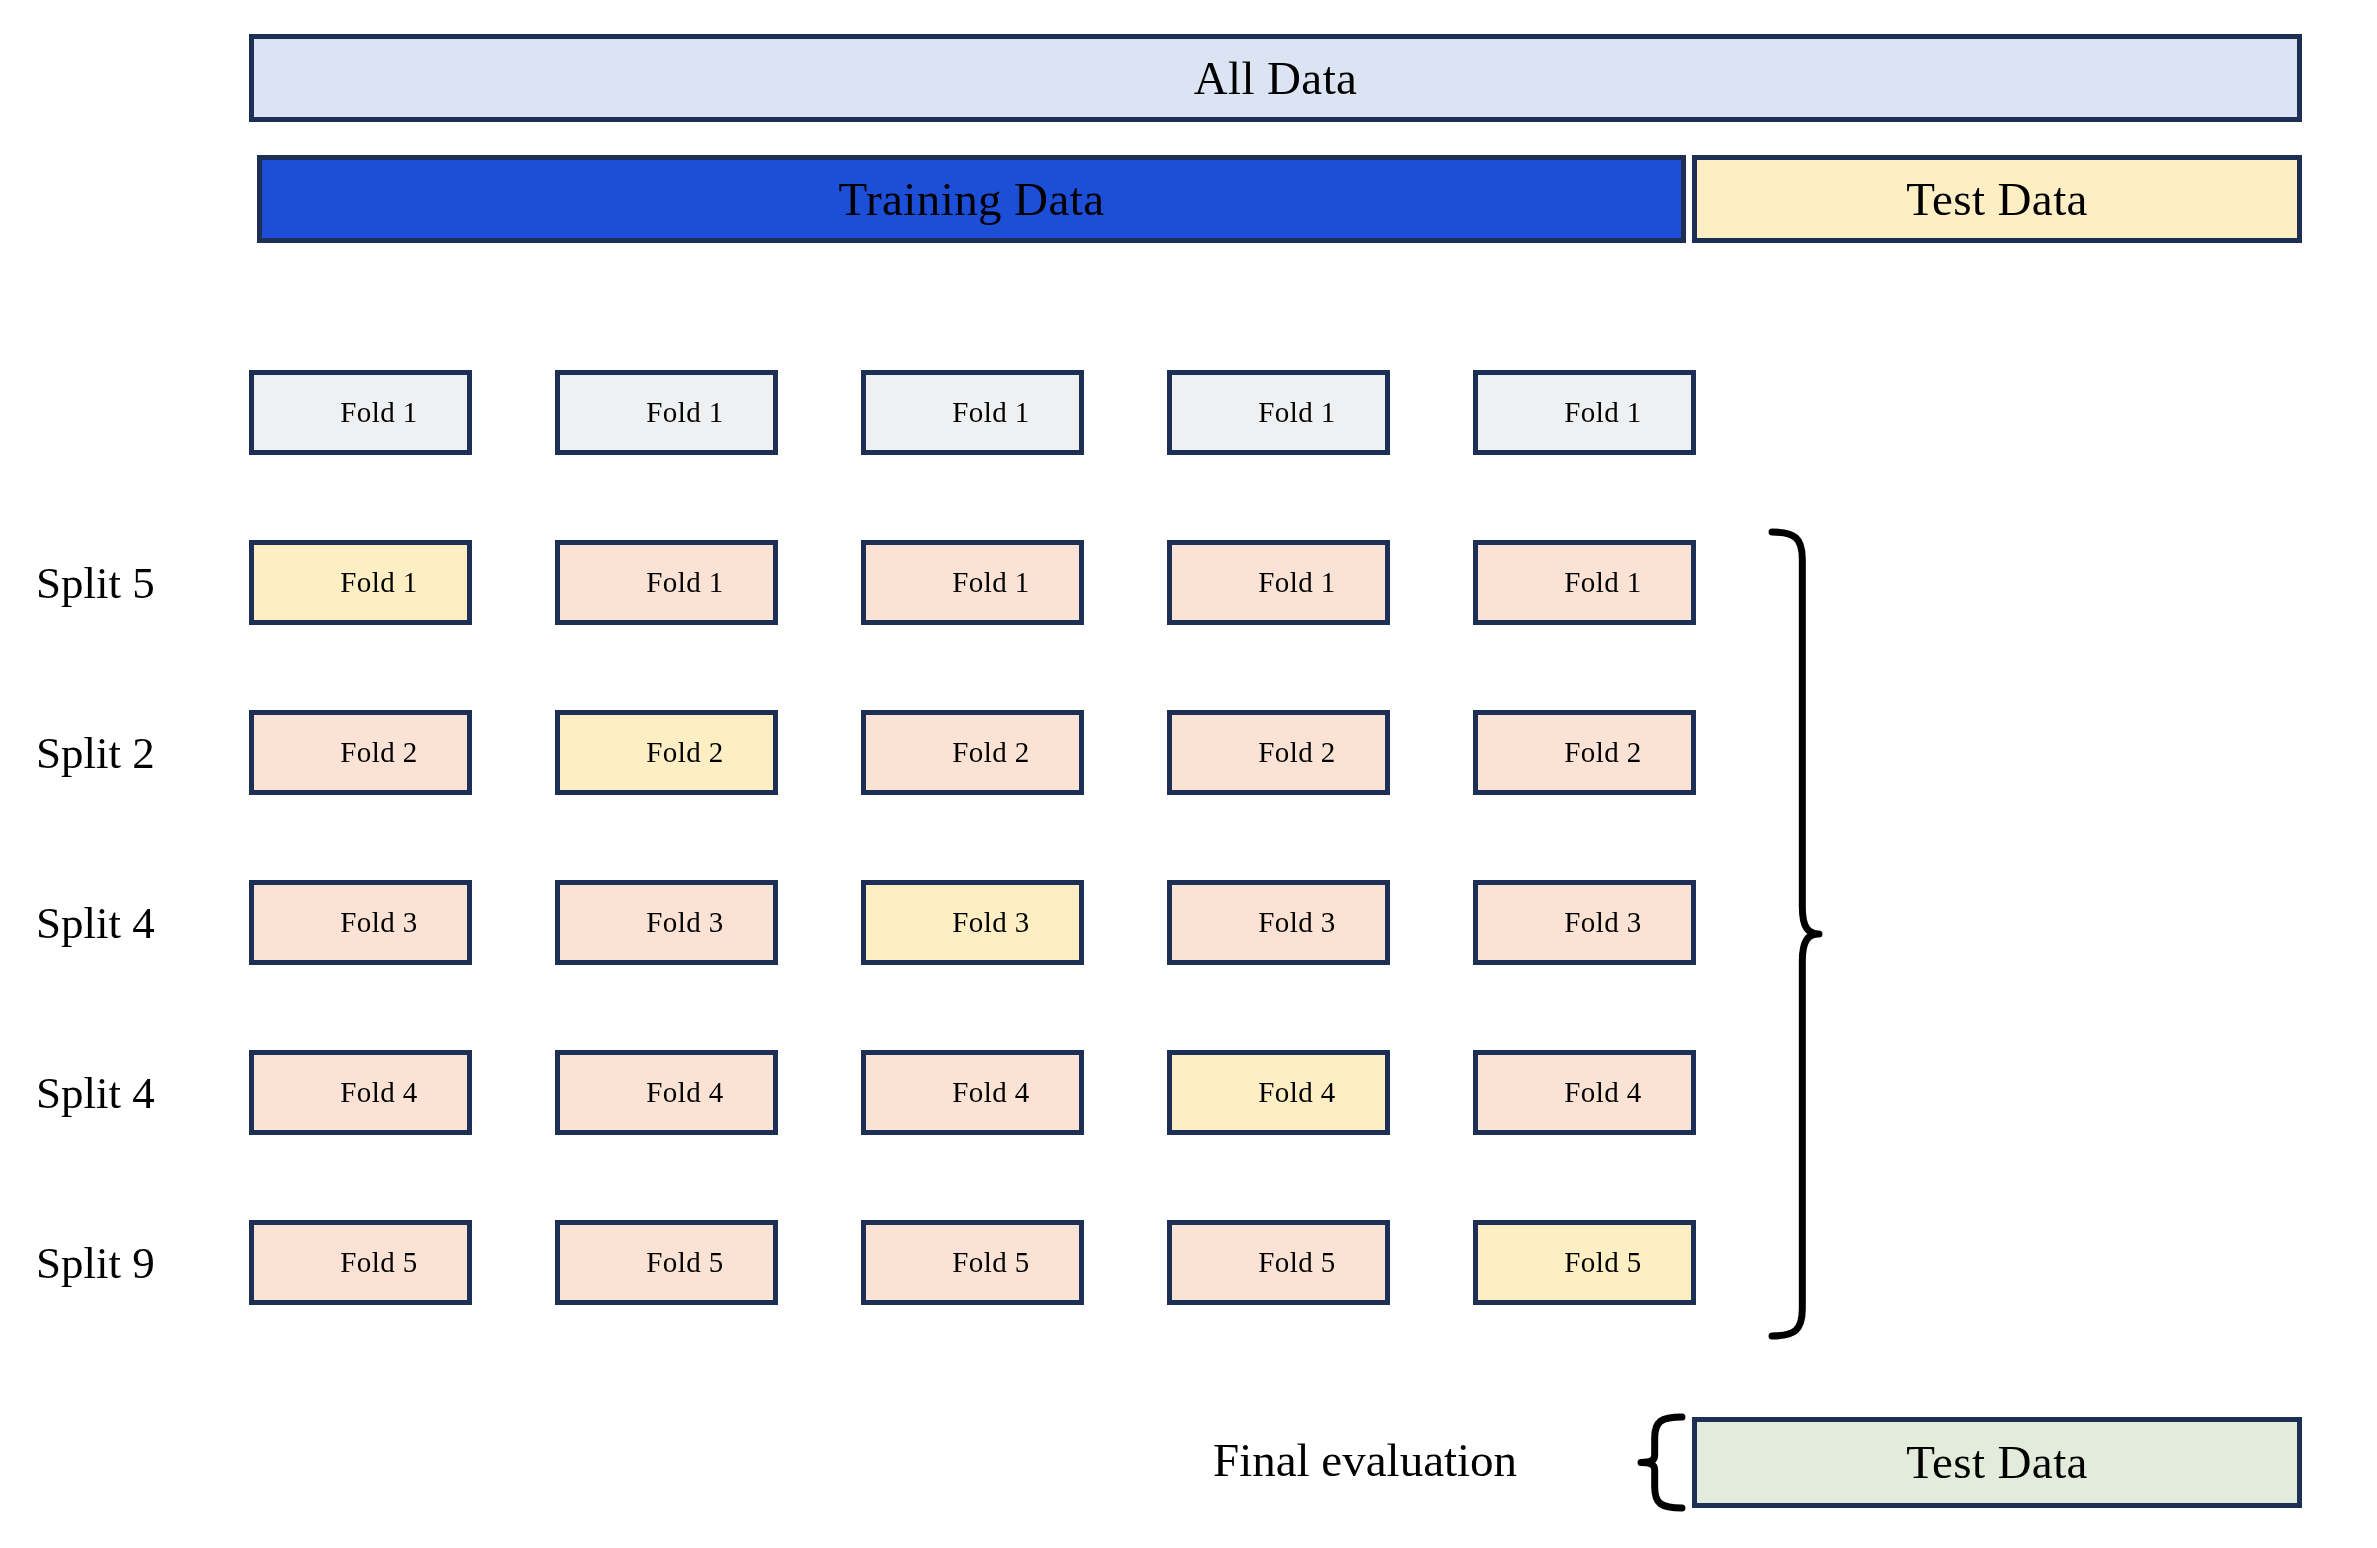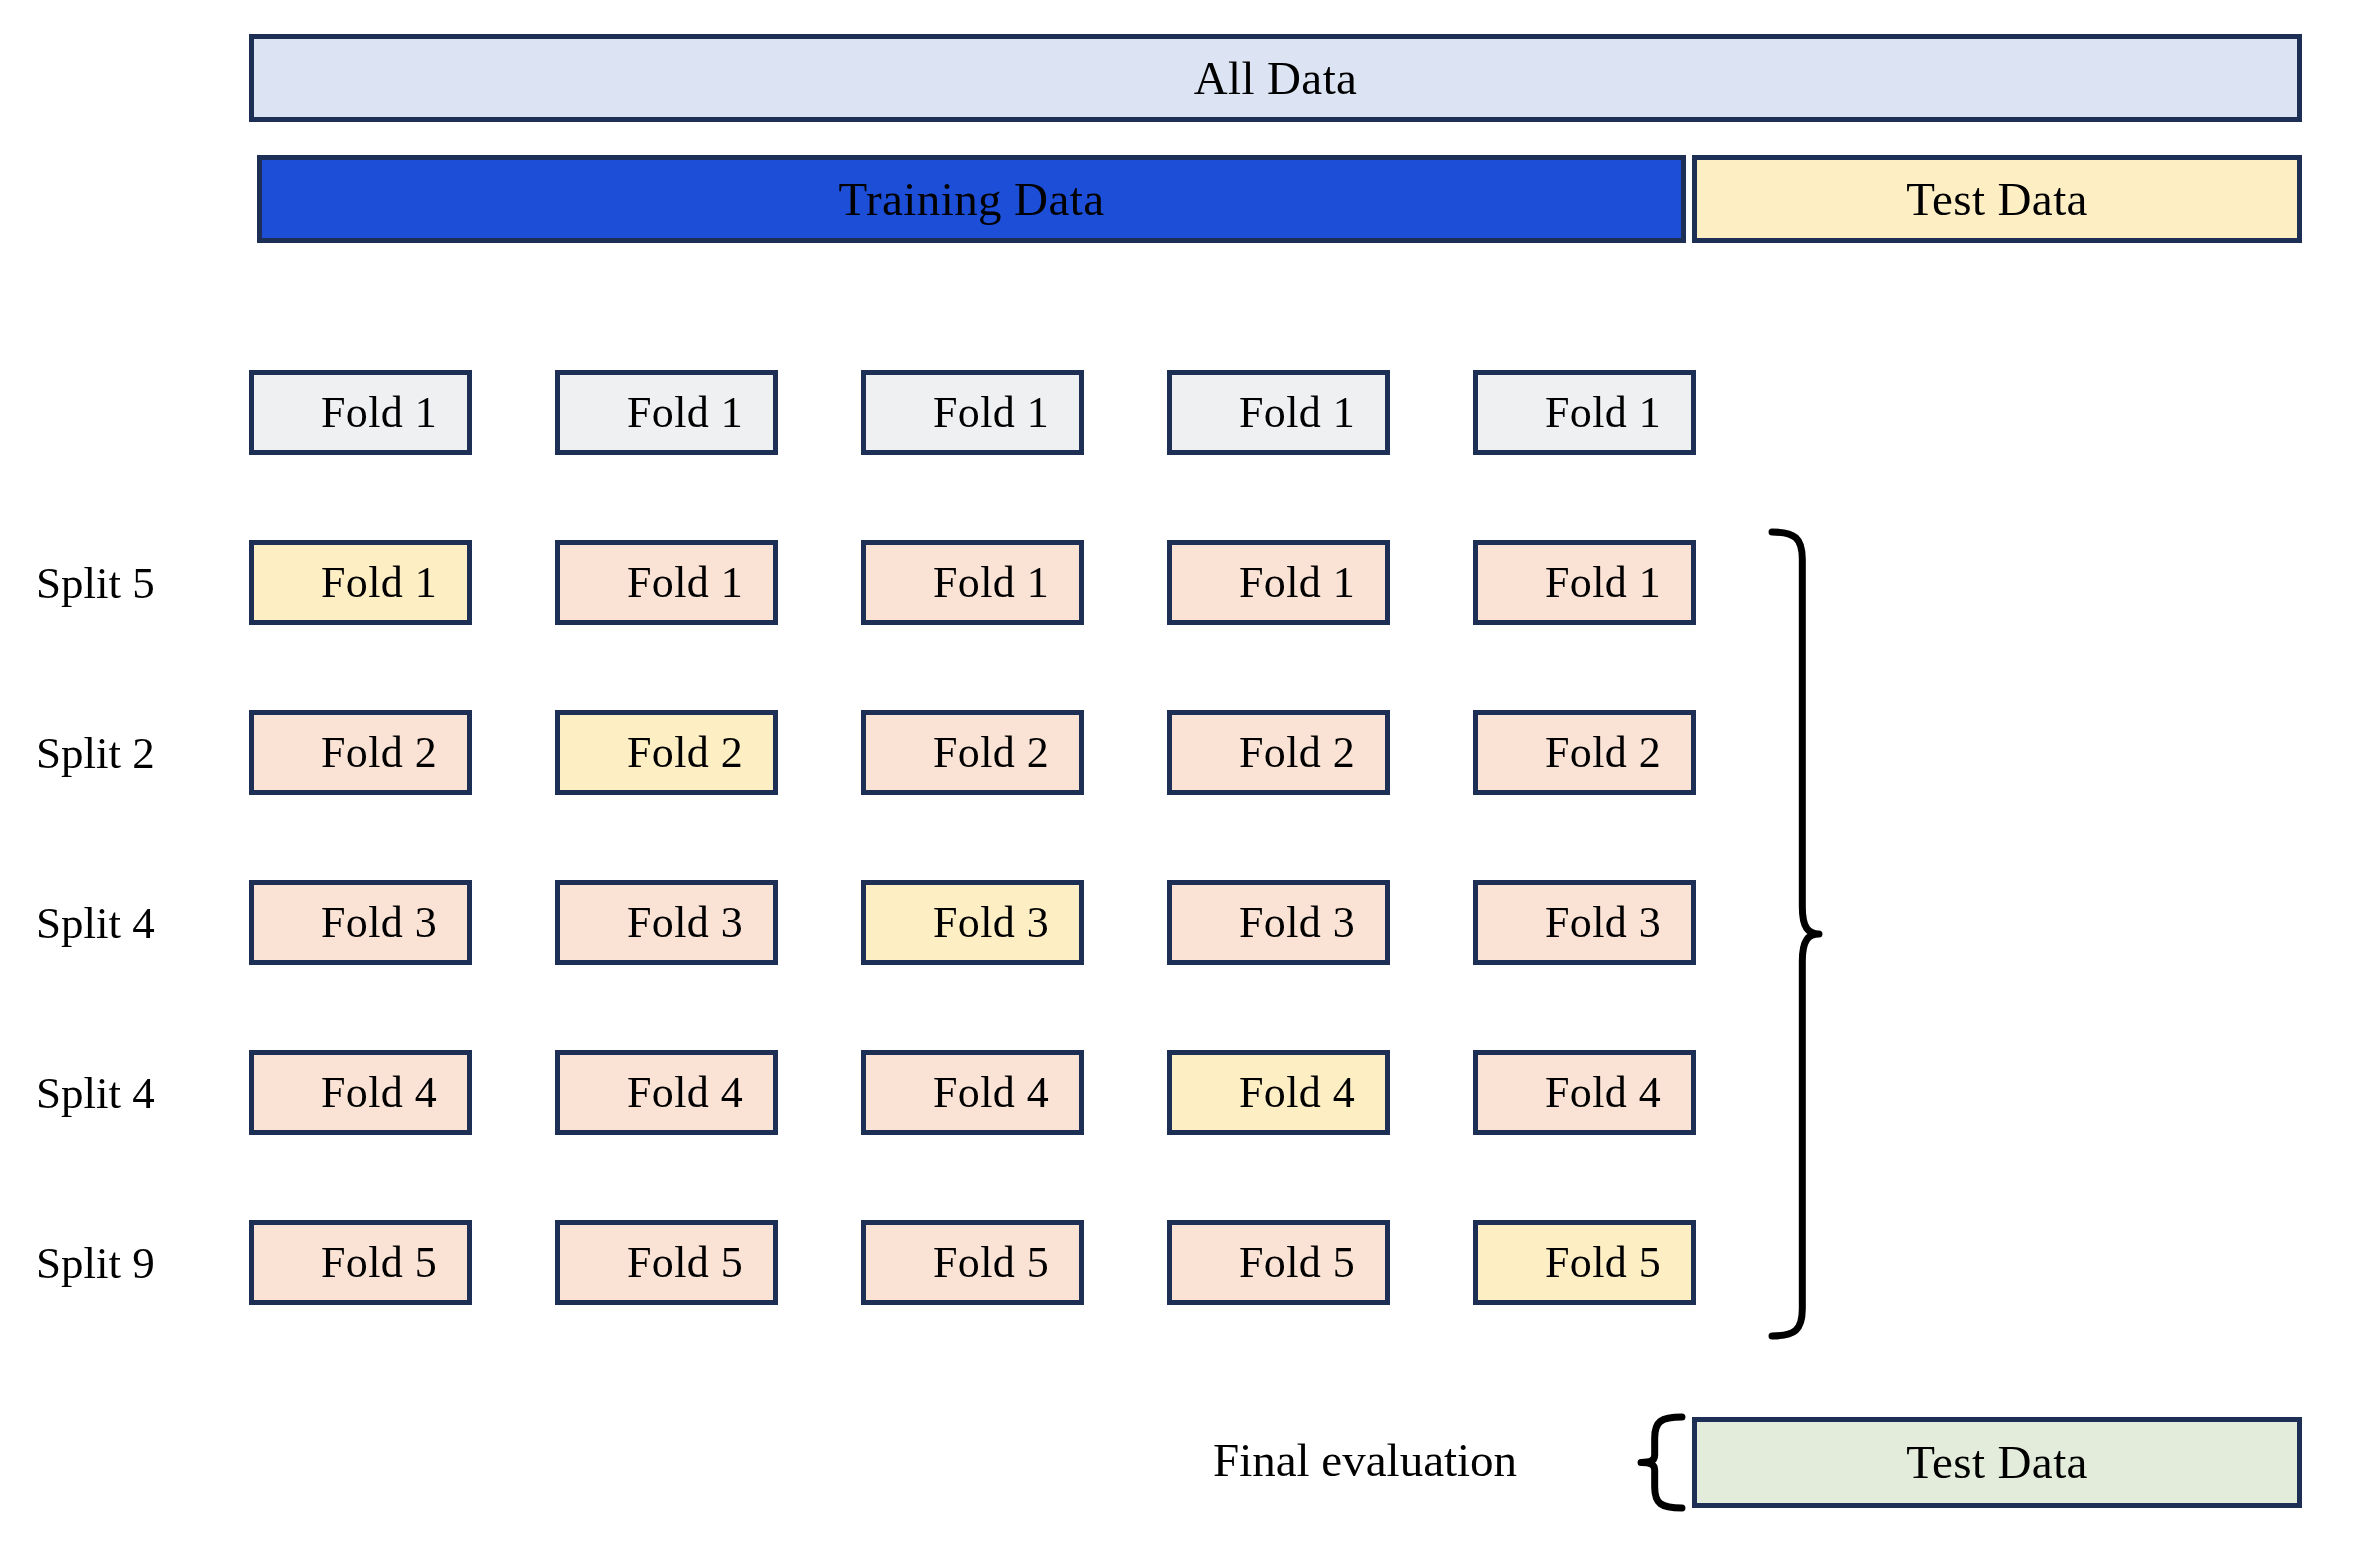--- a/index.html
+++ b/index.html
@@ -63,21 +63,21 @@
   }
   .bar-all .caption,
   .bar-train .caption,
   .bar-test .caption { font-size: 47px; }
 
   
   .fold {
     width: 223px;
     height: 85px;
   }
-  .fold .caption { font-size: 44px; margin-left: 37px; }
+  .fold .caption { font-size: 29px; margin-left: 37px; }
   .fold.gray   { background: #eff0f1; }
   .fold.peach  { background: #fae2d5; }
   .fold.yellow { background: #fdeec4; }
 
   
   .split-label {
     position: absolute;
     width: 219px;
     height: 85px;
     display: flex;

